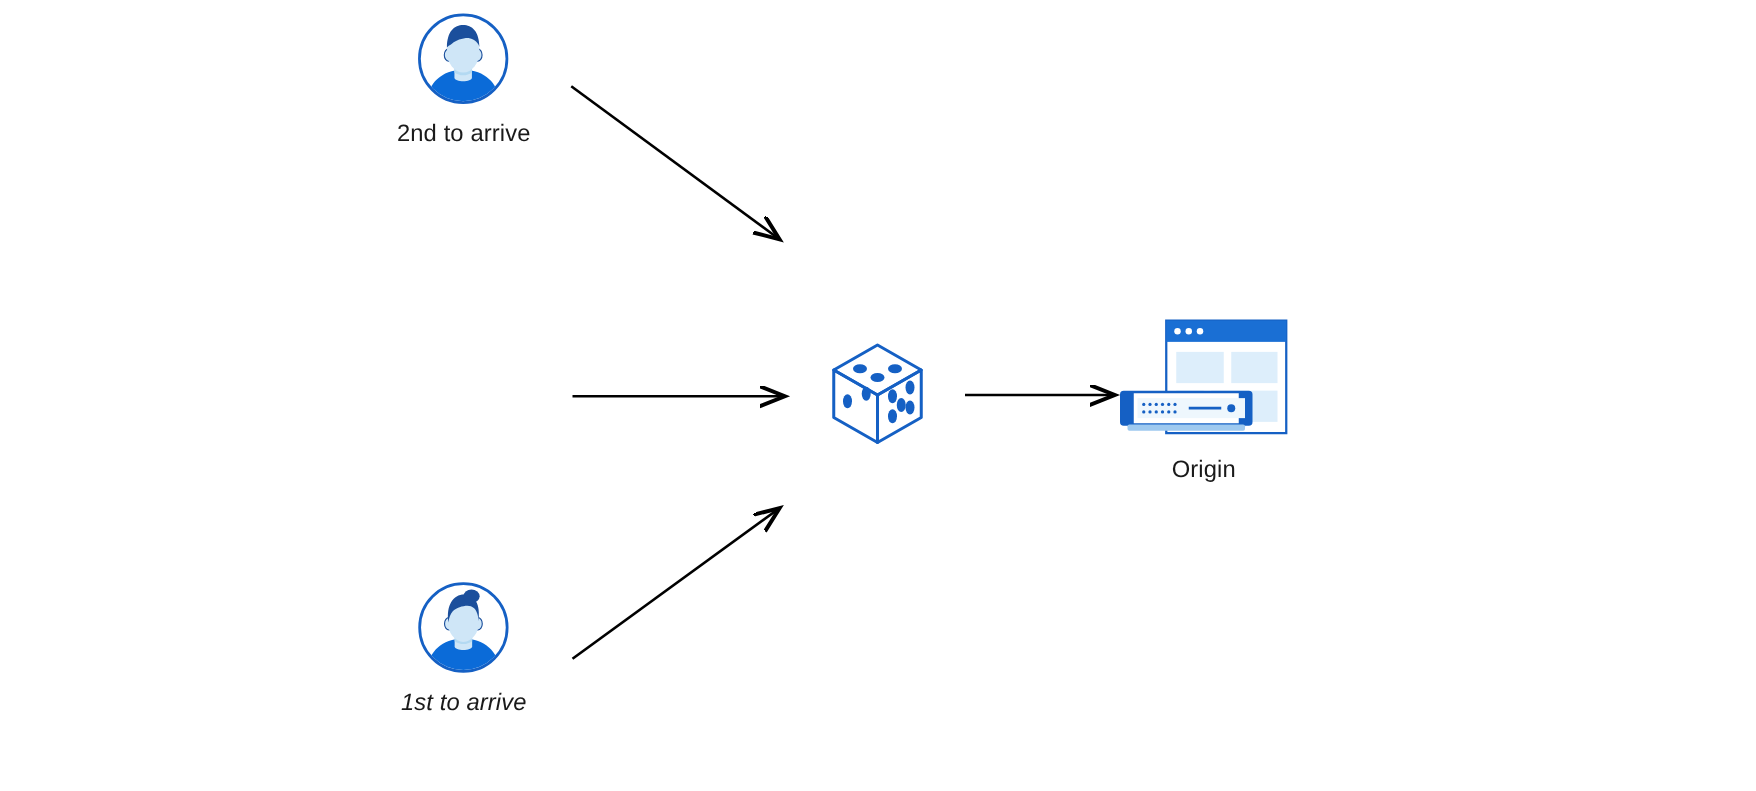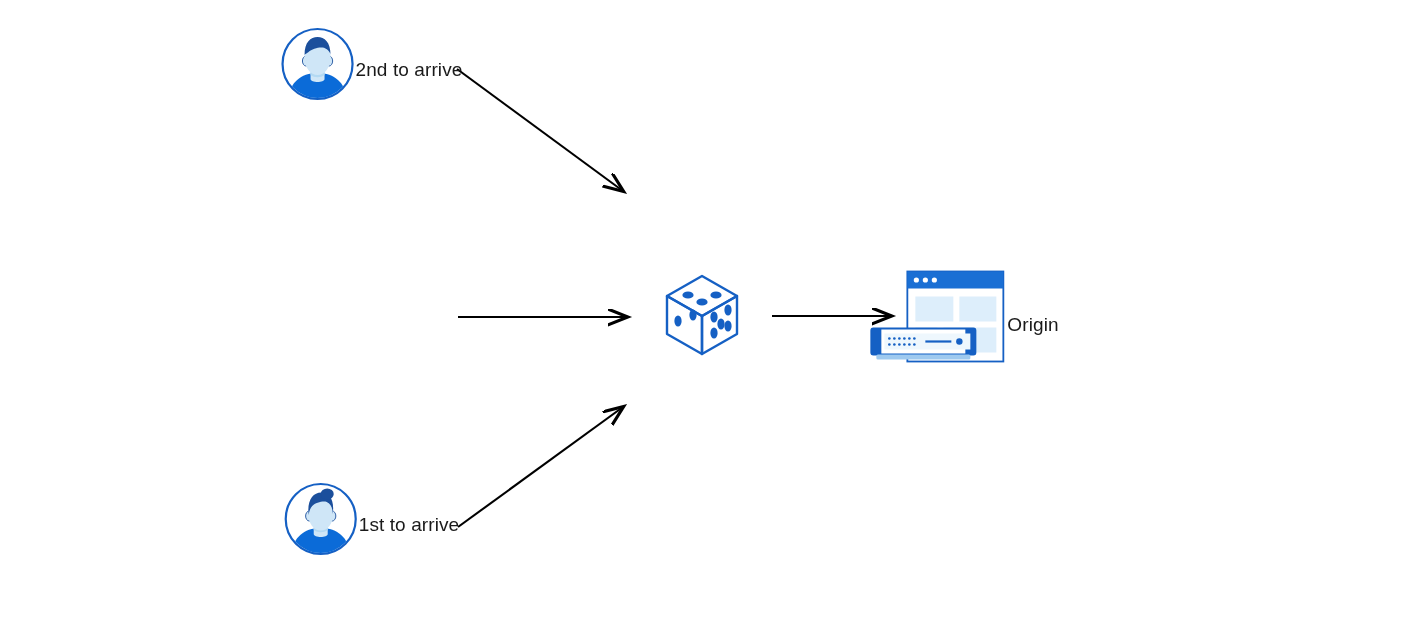--- a/index.html
+++ b/index.html
@@ -11,21 +11,21 @@
     position: relative;
     width: 1405px;
     height: 633px;
     background: #ffffff;
     font-family: "Liberation Sans", sans-serif;
     overflow: hidden;
   }
   .node {
     position: absolute;
     display: flex;
-    flex-direction: row;
+    flex-direction: column;
     align-items: center;
   }
   .node-label {
     font-size: 19px;
     color: #1a1a1a;
     white-space: nowrap;
     letter-spacing: 0.1px;
   }
   .avatar-node .node-label { margin-top: 12px; }
   .origin-node .node-label { margin-top: 8px; }
@@ -81,21 +81,21 @@
           <ellipse cx="38" cy="32" rx="13" ry="17" fill="#cfe6f7"></ellipse>
           <path d="M25 29 C25 16 31 11 38 11 C45 11 51 16 51 29 C51 26 47 22 43 21.5
                    C39 21 32 23 29 26 C27 27.4 25.6 28 25 29 Z" fill="#1b4f9c"></path>
         </g>
       </svg>
     </div>
     <div class="node-label">2nd to arrive</div>
   </div>
 
 
-  <div class="node avatar-node" style="left:371px; top:519px; transform:translate(-50%,-50%);">
+  <div class="node avatar-node" style="left:371px; top:519px; transform:translate(-50%,-50%);font-style:italic;">
     <div class="avatar-wrap">
       <svg width="76" height="76" viewBox="0 0 76 76">
         <clipPath id="clipC">
             <circle cx="38" cy="38" r="34"></circle>
           </clipPath>
         <circle cx="38" cy="38" r="35" fill="#ffffff" stroke="#1560c4" stroke-width="2.2"></circle>
         <g clip-path="url(#clipC)">
           <path d="M38 47 C18 47 9 60 7 78 L69 78 C67 60 58 47 38 47 Z" fill="#0b6bd8"></path>
           <path d="M31 41 L45 41 L45 53 C45 57 31 57 31 53 Z" fill="#cfe6f7"></path>
           <path d="M31 44 L45 44 L45 49 C41 52 35 52 31 49 Z" fill="#b3d9f2"></path>

